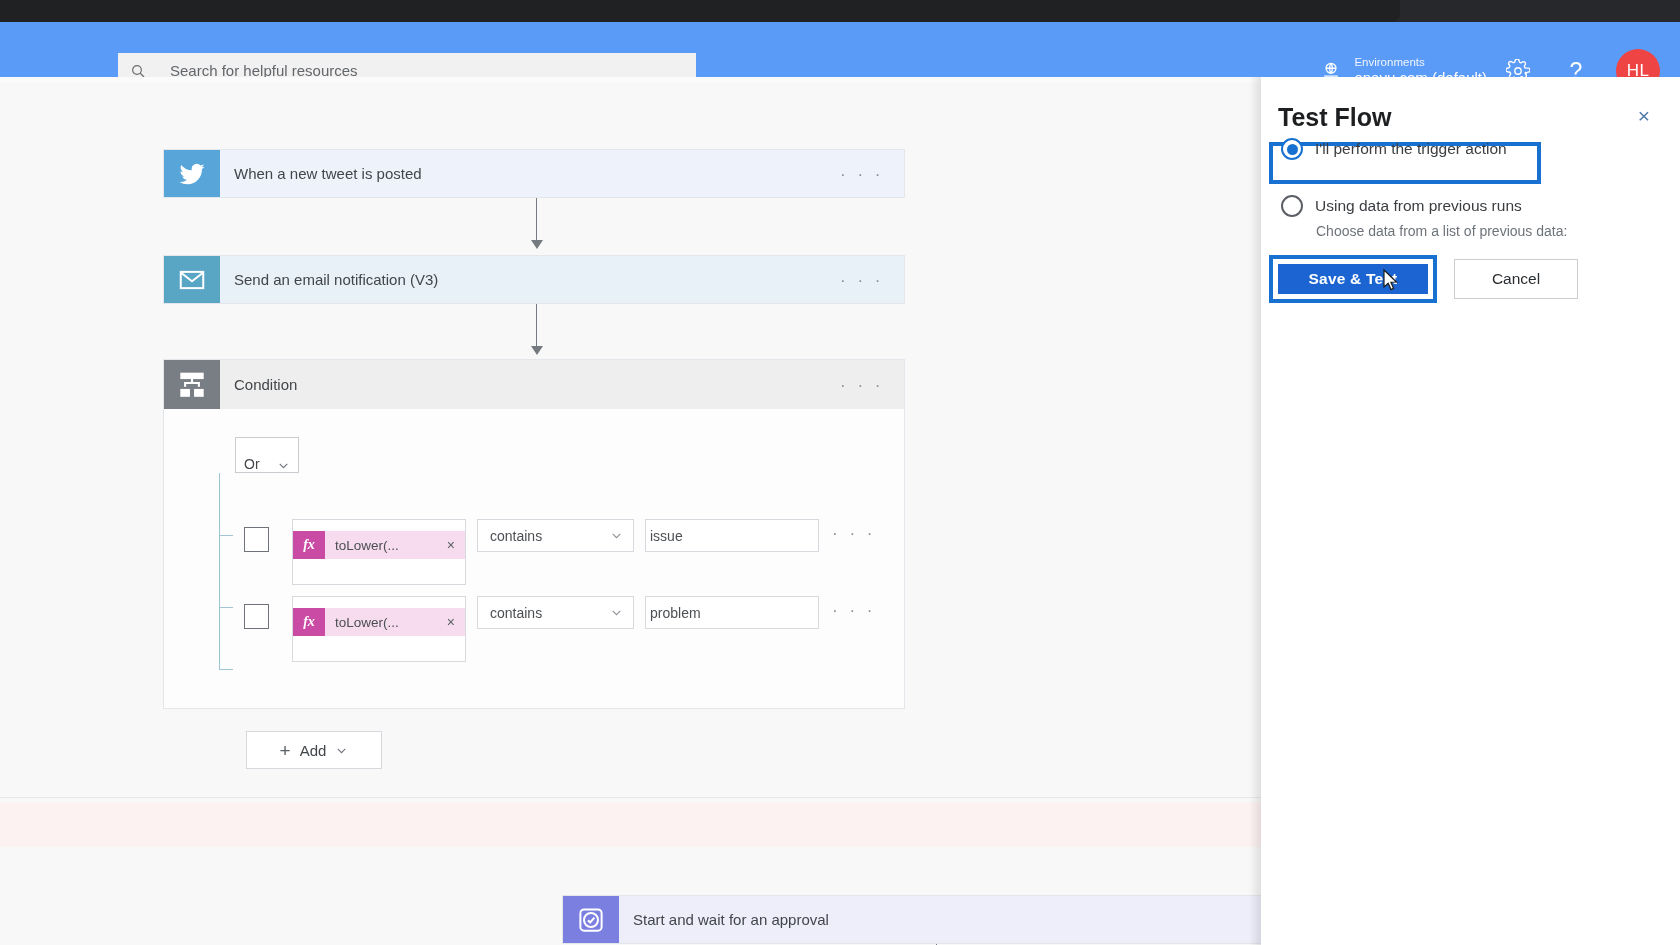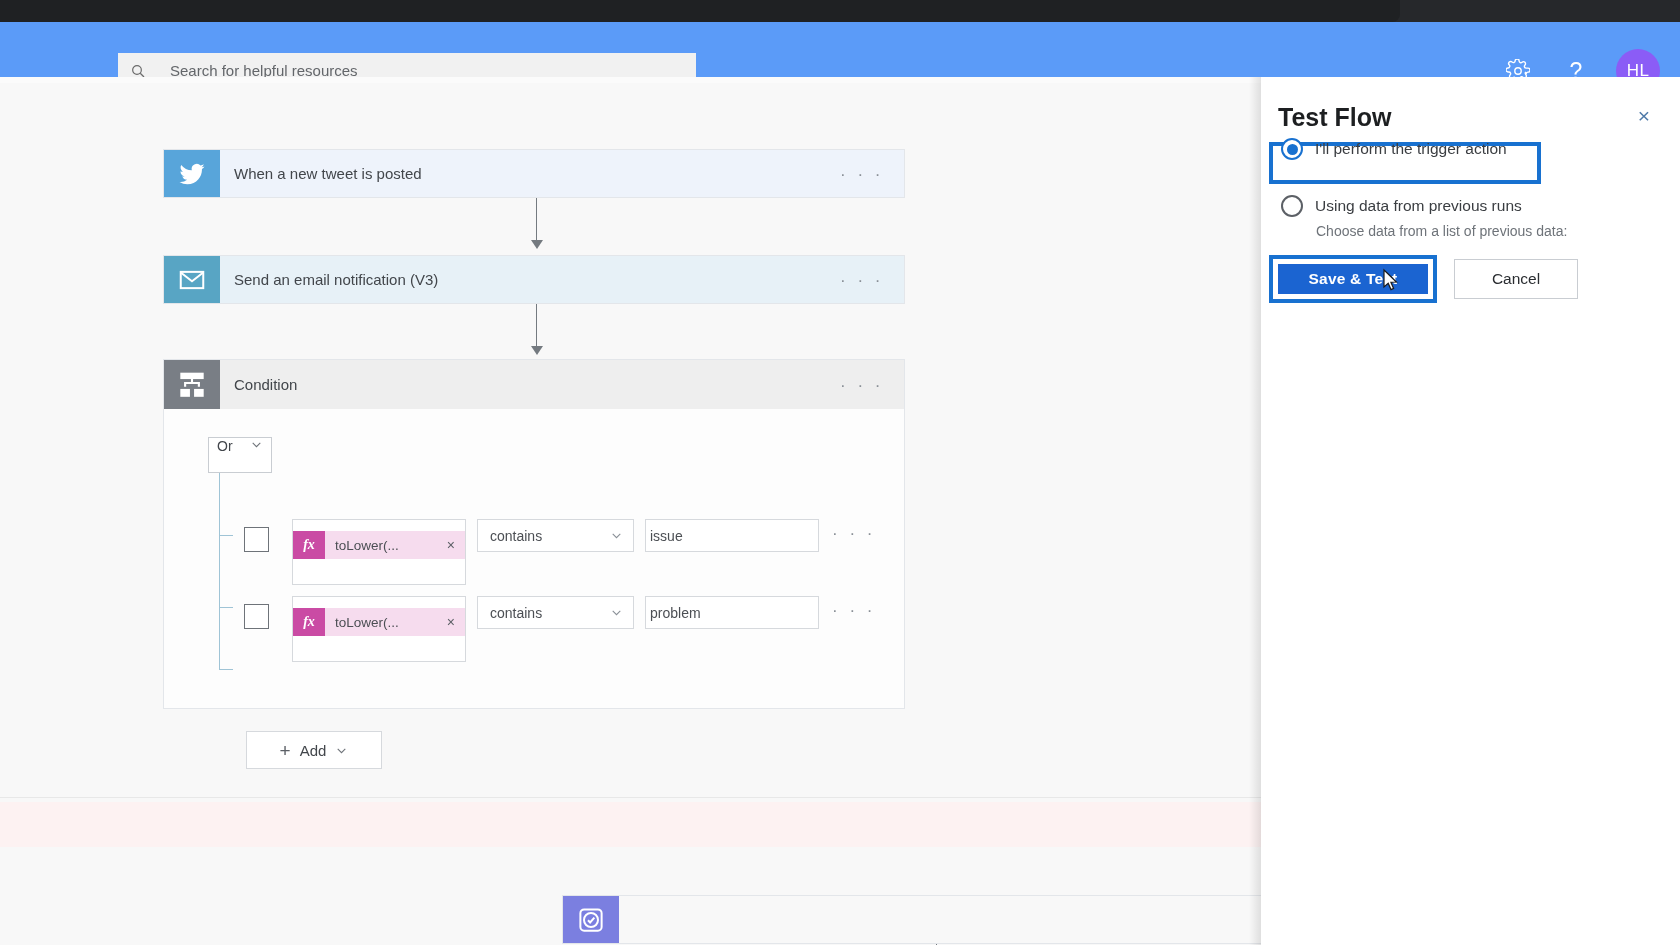--- a/index.html
+++ b/index.html
@@ -50,21 +50,21 @@
   .appbar-icon-btn {
     position: absolute; top: 33px; width: 32px; height: 32px;
     display: flex; align-items: center; justify-content: center;
     color: #ffffff;
   }
   .gear-pos { right: 146px; }
   .help-pos { right: 88px; }
   .help-glyph { font-size: 23px; color: #ffffff; font-weight: 400; }
   .avatar {
     position: absolute; right: 20px; top: 27px; width: 44px; height: 44px;
-    border-radius: 50%; background: #8b5cf6; color: #ffffff;
+    border-radius: 50%; background: #ef4444; color: #ffffff;
     display: flex; align-items: center; justify-content: center;
     font-size: 17px; letter-spacing: .5px;
   }
 
   
   .canvas {
     position: absolute; left: 0; top: 77px; width: 1422px; height: 868px;
     background: #f8f8f8; overflow: hidden;
   }
   .canvas-white-top {
@@ -108,23 +108,24 @@
     position: relative; height: 49px; display: flex; align-items: stretch;
     background: #eeeeee;
   }
   .cond-head .node-icon { background: #797e85; }
   .cond-head .node-body { background: #eeeeee; }
 
   .cond-body { position: relative; padding: 28px 0 0 44px; }
 
   .or-select {
     position: relative; width: 64px; height: 36px; border: 1px solid #c9cdd2;
-    background: #ffffff; display: flex; align-items: flex-start;
+    background: #ffffff; display: flex; align-items: flex-end;
     justify-content: space-between; padding: 0 8px; font-size: 14px;
     color: #42464b;
+    margin-left: 27px;
   }
 
   
   .tree-line {
     position: absolute; left: 55px; top: 64px; width: 1px; height: 196px;
     background: #9fc4d6;
   }
   .tree-stub {
     position: absolute; left: 55px; width: 14px; height: 1px;
     background: #9fc4d6;
@@ -274,20 +275,31 @@
   <div class="appbar">
 
     <div class="search-box">
       <svg class="search-icon" viewBox="0 0 24 24" fill="none" stroke="currentColor" stroke-width="1.8">
         <circle cx="10.5" cy="10.5" r="6.5"></circle>
         <line x1="15.4" y1="15.4" x2="21" y2="21"></line>
       </svg>
       <span class="search-text">Search for helpful resources</span>
     </div>
 
+    <div class="env-group">
+      <svg class="globe-icon" viewBox="0 0 24 24" fill="none" stroke="currentColor" stroke-width="1.4">
+        <circle cx="12" cy="9" r="5.4"></circle>
+        <path d="M6.6 9h10.8M12 3.6c1.9 2 1.9 8.8 0 10.8M12 3.6c-1.9 2-1.9 8.8 0 10.8"></path>
+        <path d="M4.5 17.5h15M6.5 20.5h11"></path>
+      </svg>
+      <span class="env-labels">
+        <span class="env-caption">Environments</span>
+        <span class="env-value">enayu.com (default)</span>
+      </span>
+    </div>
 
     <div class="appbar-icon-btn gear-pos">
       <svg width="24" height="24" viewBox="0 0 24 24" fill="none" stroke="currentColor" stroke-width="1.4">
         <circle cx="12" cy="12" r="3.2"></circle>
         <path d="M19.4 13.6a1.7 1.7 0 0 0 .34 1.88l.06.06a2 2 0 1 1-2.84 2.84l-.06-.06a1.7 1.7 0 0 0-1.88-.34 1.7 1.7 0 0 0-1.03 1.56V20a2 2 0 0 1-4 0v-.1a1.7 1.7 0 0 0-1.11-1.56 1.7 1.7 0 0 0-1.88.34l-.06.06A2 2 0 1 1 4.1 15.9l.06-.06a1.7 1.7 0 0 0 .34-1.88 1.7 1.7 0 0 0-1.56-1.03H2a2 2 0 0 1 0-4h.1a1.7 1.7 0 0 0 1.56-1.11 1.7 1.7 0 0 0-.34-1.88L3.26 5.9A2 2 0 1 1 6.1 3.06l.06.06a1.7 1.7 0 0 0 1.88.34H8.1A1.7 1.7 0 0 0 9.13 1.9V2a2 2 0 0 1 4 0v.1a1.7 1.7 0 0 0 1.03 1.56 1.7 1.7 0 0 0 1.88-.34l.06-.06a2 2 0 1 1 2.84 2.84l-.06.06a1.7 1.7 0 0 0-.34 1.88V8.1a1.7 1.7 0 0 0 1.56 1.03H22a2 2 0 0 1 0 4h-.1a1.7 1.7 0 0 0-1.5 1.03z"></path>
       </svg>
     </div>
 
     <div class="appbar-icon-btn help-pos">
       <span class="help-glyph">?</span>
@@ -412,20 +424,23 @@
     <div class="band-pink"></div>
 
     <div class="node node-approval">
       <div class="node-icon">
         <svg width="30" height="30" viewBox="0 0 24 24" fill="none" stroke="currentColor" stroke-width="1.6">
           <rect x="3.5" y="3.5" width="17" height="17" rx="3"></rect>
           <circle cx="12" cy="12" r="5.6"></circle>
           <path d="M9.6 12.2l1.7 1.8 3.4-3.9"></path>
         </svg>
       </div>
+      <div class="node-body">
+        <span class="node-title">Start and wait for an approval</span>
+      </div>
     </div>
 
     <div class="arrow-v" style="left:936px; top:867px; height:12px;"></div>
 
   </div>
 
   <div class="panel-shadow"></div>
   <div class="panel">
 
     <div class="panel-title">Test Flow</div>

